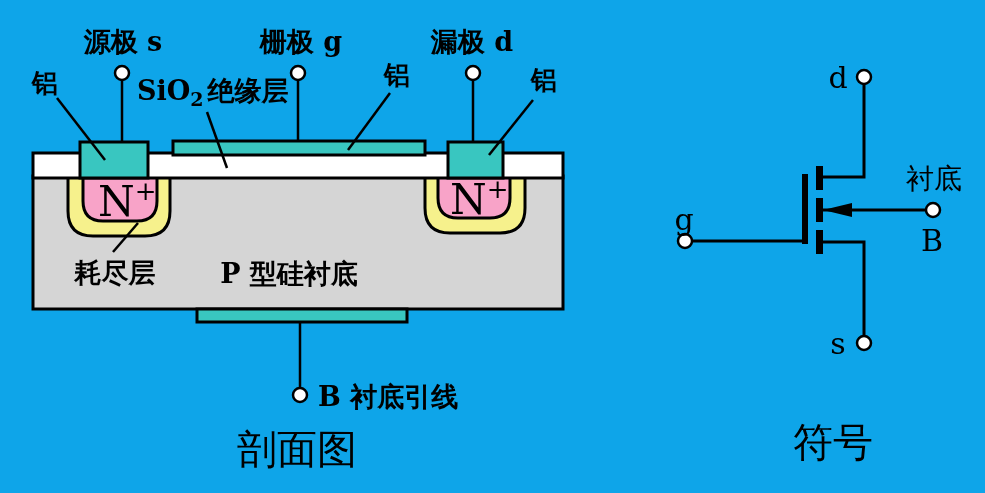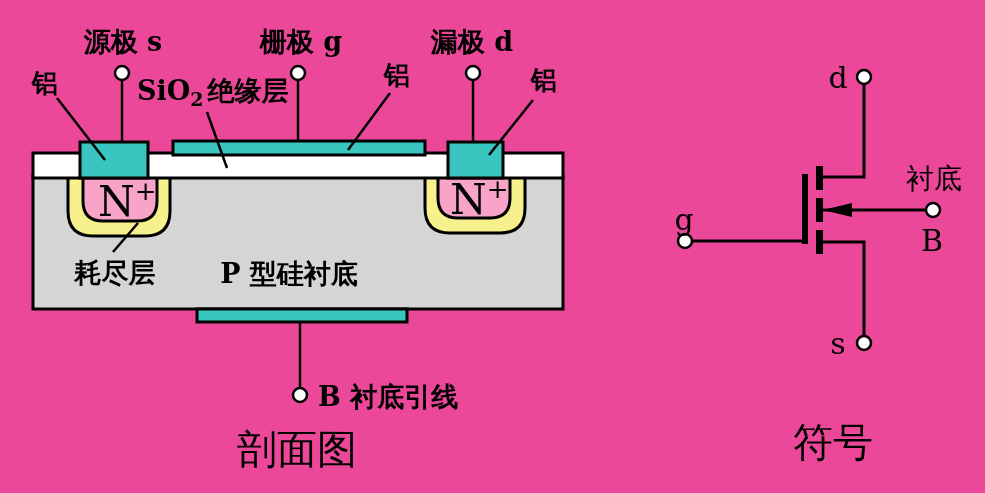--- a/index.html
+++ b/index.html
@@ -1,19 +1,19 @@
 <!DOCTYPE html>
 <html><head>
 <meta charset="utf-8">
 <style>
   html,body { margin:0; padding:0; background:#ffffff; }
   .stage {
     position:relative;
     width:985px; height:493px;
-    background:#ec4899;
+    background:#0ea5e9;
     font-family:"DejaVu Serif","Liberation Serif",serif;
   }
   svg { display:block; }
   .outline   { stroke:#000000; stroke-width:3; }
   .thinline  { stroke:#000000; stroke-width:2.5; fill:none; }
   .symline   { stroke:#000000; stroke-width:3; fill:none; }
   .term      { fill:#ffffff; stroke:#000000; stroke-width:2.5; }
   .lbl  { font-family:"DejaVu Serif","Liberation Serif",serif; font-weight:bold; font-size:27px; fill:#000; }
   .lbl-small { font-family:"DejaVu Serif","Liberation Serif",serif; font-weight:bold; font-size:26px; fill:#000; }
   .lbl-title { font-family:"DejaVu Serif","Liberation Serif",serif; font-weight:normal; font-size:40px; fill:#000; }

